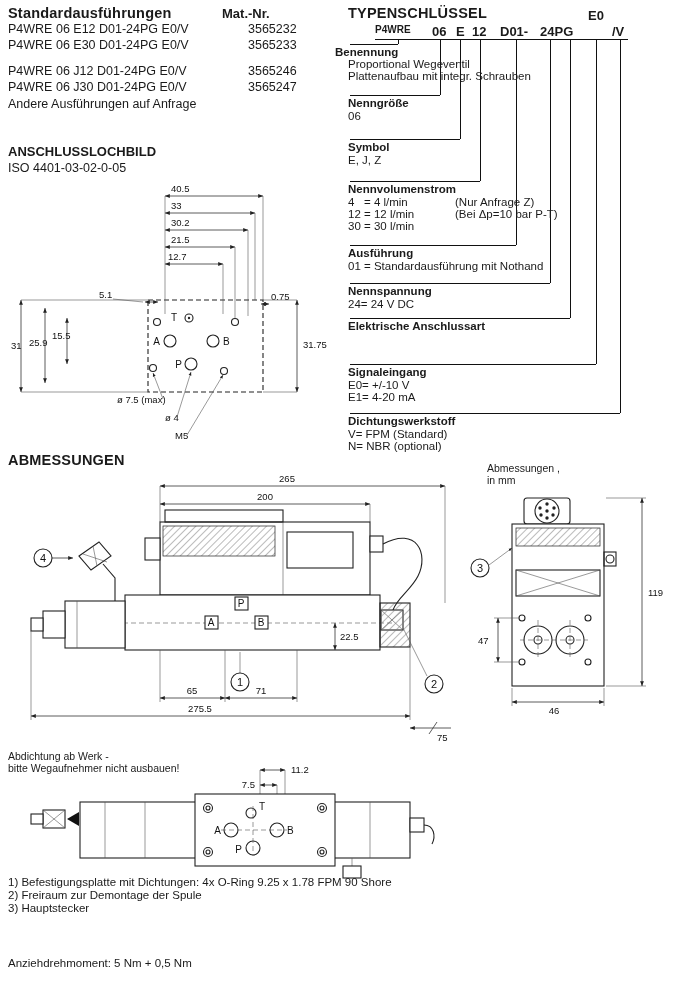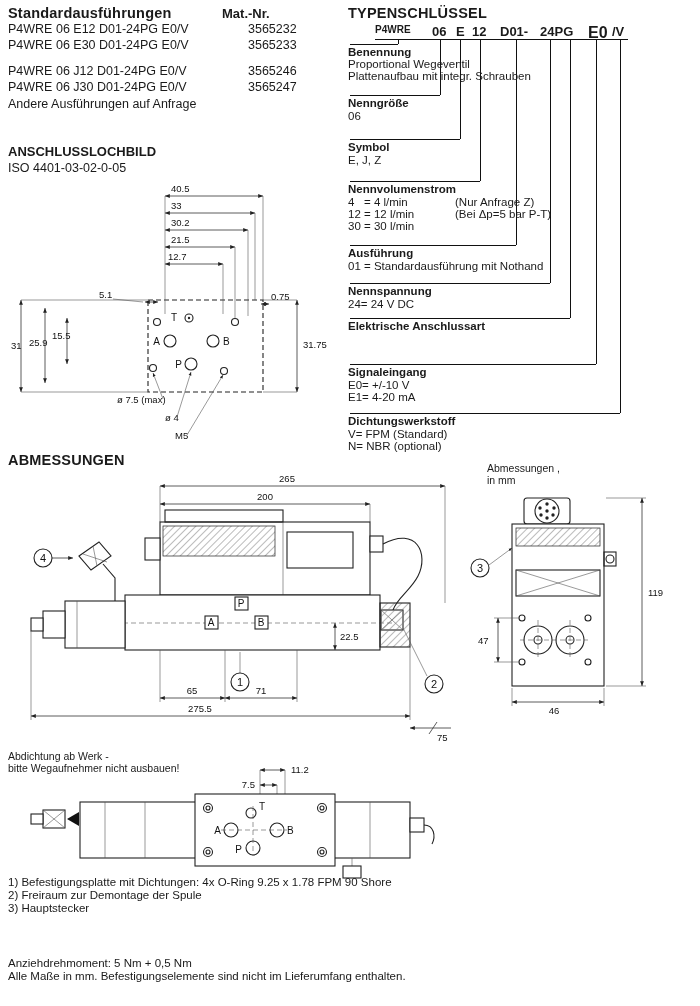--- a/index.html
+++ b/index.html
@@ -123,21 +123,21 @@
   </svg>
 
   <div class="abs h1" style="left:348px;top:5px">TYPENSCHLÜSSEL</div>
 
   <div class="abs b" style="left:375px;top:24px;font-size:10px">P4WRE</div>
   <div class="abs b" style="left:432px;top:24px;font-size:13px">06</div>
   <div class="abs b" style="left:456px;top:24px;font-size:13px">E</div>
   <div class="abs b" style="left:472px;top:24px;font-size:13px">12</div>
   <div class="abs b" style="left:500px;top:24px;font-size:13px">D01-</div>
   <div class="abs b" style="left:540px;top:24px;font-size:13px">24PG</div>
-  <div class="abs b" style="left:588px;top:24px;font-size:16px">E0</div>
+  <div class="abs b" style="left:588px;top:8px;font-size:13px">E0</div>
   <div class="abs b" style="left:612px;top:24px;font-size:13px">/V</div>
   <div class="codeunder" style="left:375px;top:39px;width:253px"></div>
 
   <div class="hline" style="left:350px;top:44px;width:48px"></div>
   <div class="vline" style="left:398px;top:40px;height:4px"></div>
   <div class="hline" style="left:350px;top:95px;width:90px"></div>
   <div class="vline" style="left:440px;top:40px;height:55px"></div>
   <div class="hline" style="left:350px;top:139px;width:110px"></div>
   <div class="vline" style="left:460px;top:40px;height:99px"></div>
   <div class="hline" style="left:350px;top:181px;width:130px"></div>
@@ -146,35 +146,35 @@
   <div class="vline" style="left:516px;top:40px;height:205px"></div>
   <div class="hline" style="left:350px;top:283px;width:200px"></div>
   <div class="vline" style="left:550px;top:40px;height:243px"></div>
   <div class="hline" style="left:350px;top:318px;width:220px"></div>
   <div class="vline" style="left:570px;top:40px;height:278px"></div>
   <div class="hline" style="left:350px;top:364px;width:246px"></div>
   <div class="vline" style="left:596px;top:40px;height:324px"></div>
   <div class="hline" style="left:350px;top:413px;width:270px"></div>
   <div class="vline" style="left:620px;top:40px;height:373px"></div>
 
-  <div class="abs b t11" style="left:348px;top:46px">Benennung</div>
+  <div class="abs b t11" style="left:335px;top:46px">Benennung</div>
   <div class="abs t11" style="left:348px;top:58px">Proportional Wegeventil</div>
   <div class="abs t11" style="left:348px;top:70px">Plattenaufbau mit integr. Schrauben</div>
 
   <div class="abs b t11" style="left:348px;top:97px">Nenngröße</div>
   <div class="abs t11" style="left:348px;top:110px">06</div>
 
   <div class="abs b t11" style="left:348px;top:141px">Symbol</div>
   <div class="abs t11" style="left:348px;top:154px">E, J, Z</div>
 
   <div class="abs b t11" style="left:348px;top:183px">Nennvolumenstrom</div>
   <div class="abs t11 pre" style="left:348px;top:196px">4   = 4 l/min</div>
   <div class="abs t11" style="left:455px;top:196px">(Nur Anfrage Z)</div>
   <div class="abs t11 pre" style="left:348px;top:208px">12 = 12 l/min</div>
-  <div class="abs t11" style="left:455px;top:208px">(Bei Δp=5 bar P-T)</div>
+  <div class="abs t11" style="left:455px;top:208px">(Bei Δp=10 bar P-T)</div>
   <div class="abs t11 pre" style="left:348px;top:220px">30 = 30 l/min</div>
 
   <div class="abs b t11" style="left:348px;top:247px">Ausführung</div>
   <div class="abs t11" style="left:348px;top:260px">01 = Standardausführung mit Nothand</div>
 
   <div class="abs b t11" style="left:348px;top:285px">Nennspannung</div>
   <div class="abs t11" style="left:348px;top:298px">24= 24 V DC</div>
 
   <div class="abs b t11" style="left:348px;top:320px">Elektrische Anschlussart</div>
 
@@ -374,15 +374,14 @@
       <path class="ln" d="M399,69 C409,69 411,80 407,88"></path>
       <line class="thin" x1="327" y1="102" x2="327" y2="110"></line>
       <rect class="lnf" x="318" y="110" width="18" height="12"></rect>
     </g>
   </svg>
 
   <div class="abs t11" style="left:8px;top:876px">1) Befestigungsplatte mit Dichtungen: 4x O-Ring 9.25 x 1.78 FPM 90 Shore</div>
   <div class="abs t11" style="left:8px;top:889px">2) Freiraum zur Demontage der Spule</div>
   <div class="abs t11" style="left:8px;top:902px">3) Hauptstecker</div>
   <div class="abs t11" style="left:8px;top:957px">Anziehdrehmoment: 5 Nm + 0,5 Nm</div>
-  <div class="abs t11" style="left:8px;top:970px">Alle Maße in mm. Befestigungselemente sind nicht im Lieferumfang enthalten.</div>
 
 </div>
 
 </body></html>

